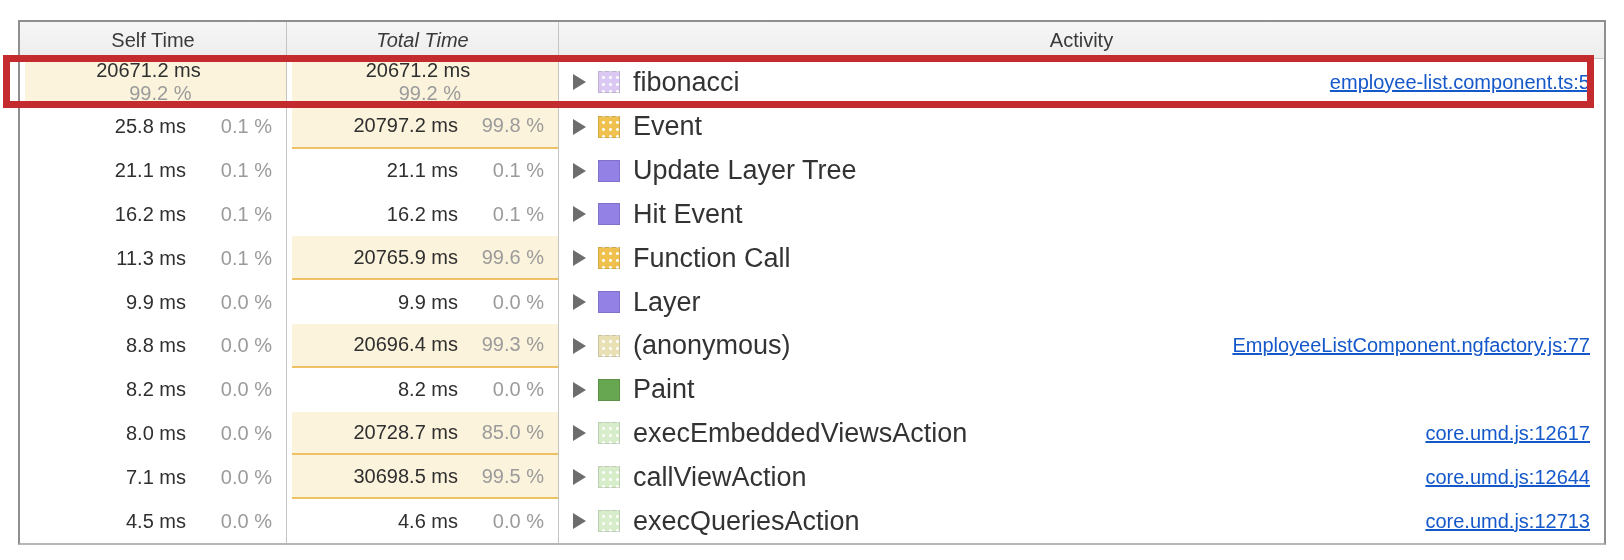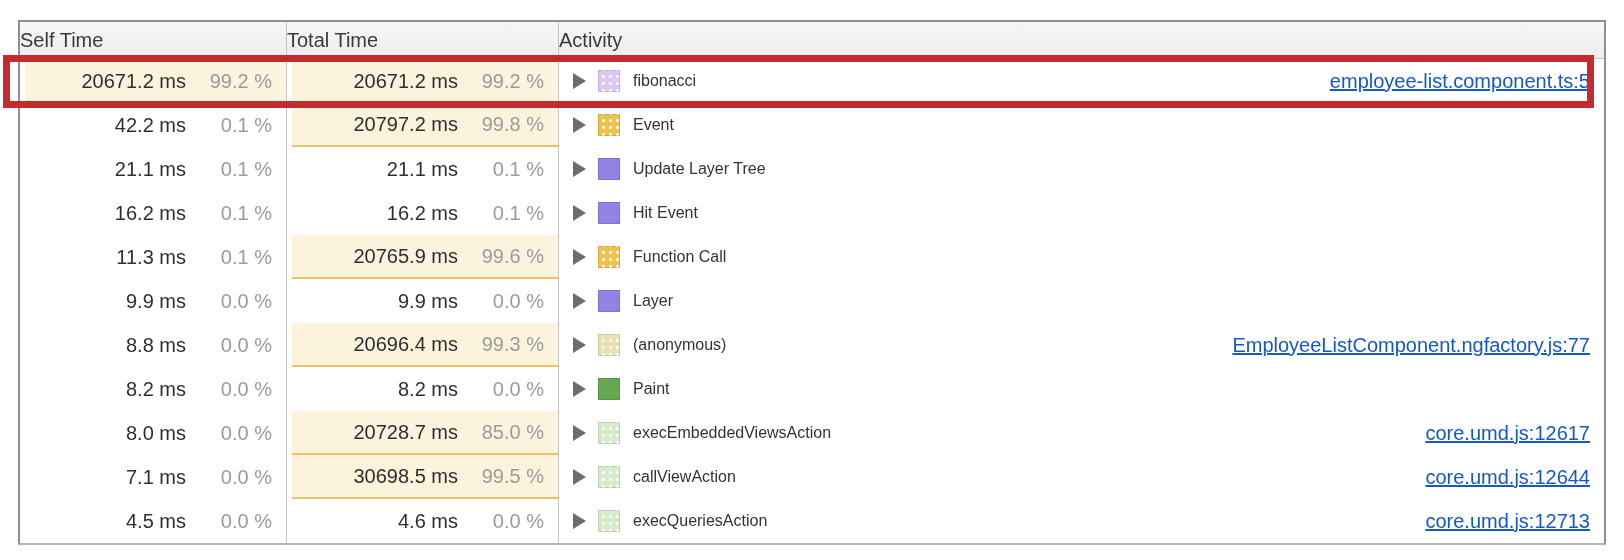--- a/index.html
+++ b/index.html
@@ -9,49 +9,49 @@
 
   .datagrid { position:absolute; left:18px; top:20px; width:1588px; height:525px;
               background:#fff; border:2px solid #8f8f8f; border-bottom:2px solid #b7b7b7;
               display:flex; flex-direction:column; }
 
   
   .thead { height:37px; flex:0 0 37px; display:flex;
            background:linear-gradient(#f6f6f6,#ededed);
            border-bottom:1px solid #c9c9c9; }
   .th { font-size:20px; color:#3a3a3a; line-height:36px; 
-        border-right:1px solid #c4c4c4; white-space:nowrap; overflow:hidden; }
+        border-right:1px solid #c4c4c4; white-space:nowrap; overflow:hidden;text-align:center; }
   .th.c-self  { width:267px; }
-  .th.c-total { width:272px; }
+  .th.c-total { width:272px;font-style:italic; }
   .th.c-act   { flex:1; border-right:none; }
 
   
   .tbody { flex:1; display:flex; flex-direction:column; }
   .row { flex:1; display:flex; align-items:stretch; }
   .cell { display:flex; }
   .cell.c-self  { width:267px; border-right:1px solid #c4c4c4; }
   .cell.c-total { width:272px; border-right:1px solid #c4c4c4; }
 
   .cellin { flex:1; margin-left:5px; display:flex; align-items:center;
             justify-content:flex-end; padding-right:14px; }
-  .hl-bg   .cellin { background:var(--hl-bg); }
+  .hl-bg   .cellin { background:var(--hl-bg);flex-direction:column; }
   .hl-full .cellin { background:var(--hl-bg); border-bottom:2px solid var(--hl-border); }
 
   .time { flex:1; text-align:right; font-size:20px; color:#2f2f2f; white-space:nowrap; }
   .pct  { width:86px; text-align:right; font-size:20px; color:#9b9b9b; white-space:nowrap; }
 
   .cell.c-act { flex:1; align-items:center; padding:0 14px 0 12px; overflow:hidden; }
   .tri { width:0; height:0; flex:0 0 auto;
          border-top:8px solid transparent; border-bottom:8px solid transparent;
          border-left:13px solid #6d6d6d; margin:0 0 0 2px; }
   .swatch { width:22px; height:22px; flex:0 0 auto; margin:0 13px 0 12px;
             border:1px solid rgba(0,0,0,0.12); }
   .swatch.dotted { background-image:radial-gradient(rgba(255,255,255,0.95) 1.2px, rgba(255,255,255,0) 1.7px);
                    background-size:7px 7px; background-position:1px 2px; }
-  .label { font-size:16px; color:#333; white-space:nowrap; }
+  .label { font-size:27px; color:#333; white-space:nowrap; }
   .link  { margin-left:auto; font-size:20px; color:var(--link-color);
            white-space:nowrap; padding-left:20px; }
 
   
   .annotation { position:absolute; left:3px; top:55px; width:1591px; height:53px;
                 border:7px solid var(--annot-color); pointer-events:none; z-index:5; }
 </style>
 </head>
 <body>
 
@@ -83,21 +83,21 @@
       <span class="tri"></span>
       <span class="swatch dotted" style="background-color: rgb(219, 201, 243);"></span>
       <span class="label">fibonacci</span>
       <a class="link" href="#">employee-list.component.ts:5</a>
     </div>
   </div>
 
   <div class="row">
     <div class="cell c-self">
       <div class="cellin">
-        <span class="time">42.2 ms</span>
+        <span class="time">25.8 ms</span>
         <span class="pct">0.1 %</span>
       </div>
     </div>
     <div class="cell c-total hl-full">
       <div class="cellin">
         <span class="time">20797.2 ms</span>
         <span class="pct">99.8 %</span>
       </div>
     </div>
     <div class="cell c-act">

